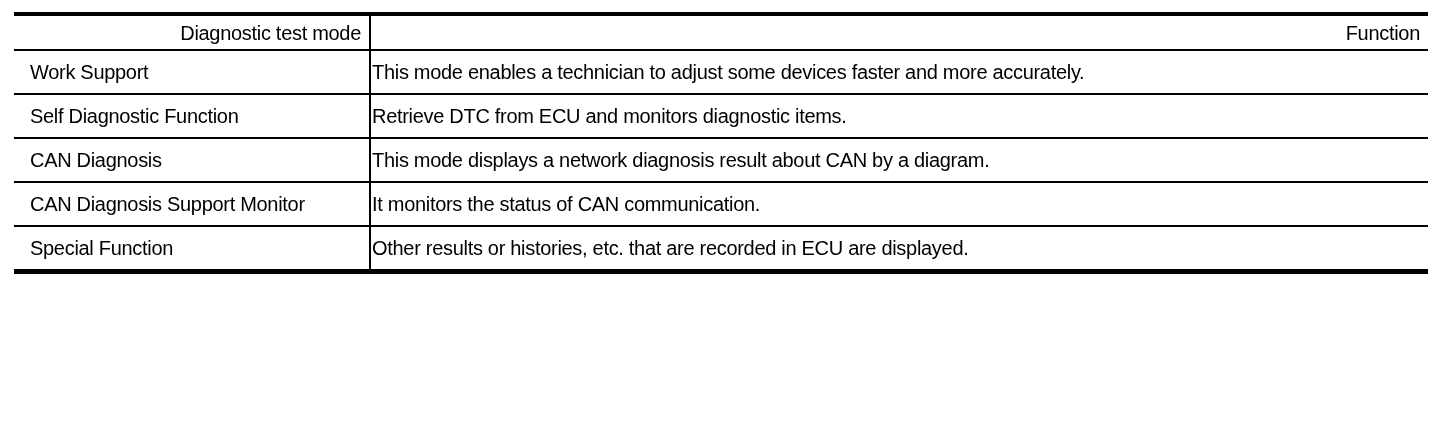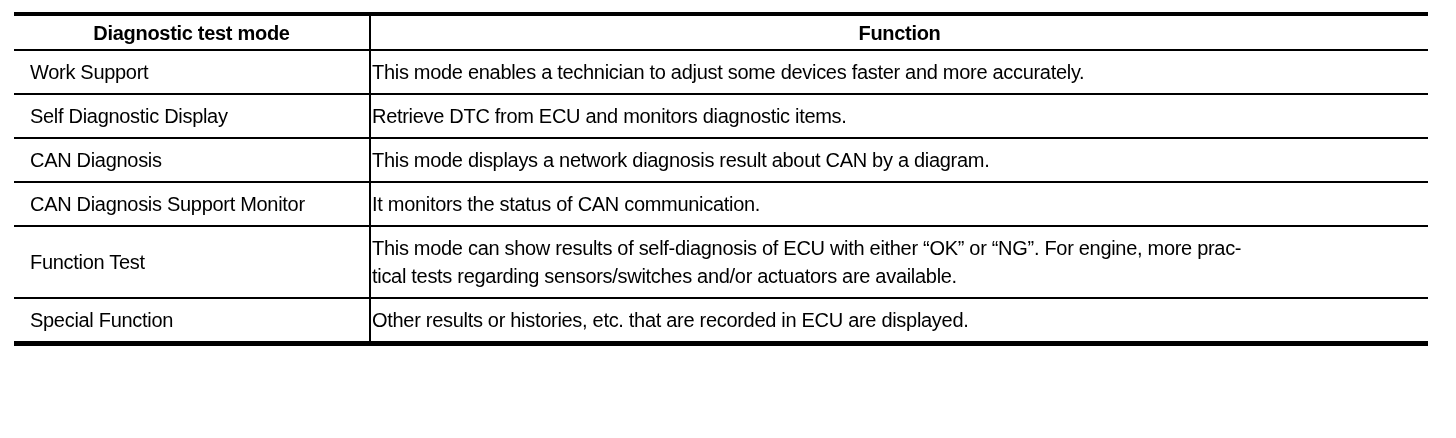--- a/index.html
+++ b/index.html
@@ -31,22 +31,22 @@
     vertical-align: middle;
     color: #000000;
     overflow: hidden;
   }
   
   .diag-table .func-head,
   .diag-table .function-cell {
     border-left: 2px solid #000000;
   }
   .diag-table thead th {
-    font-weight: bold;
-    text-align: center;
+    font-weight: normal;
+    text-align: right;
     height: 36px;
     padding: 2px 8px;
     line-height: 24px;
   }
   .diag-table tbody td {
     padding: 7px 12px 7px 16px;
     line-height: 28px;
   }
   .diag-table tbody td.function-cell {
     padding-left: 1px;
@@ -68,34 +68,29 @@
       <th class="mode-head">Diagnostic test mode</th>
       <th class="func-head">Function</th>
     </tr>
   </thead>
   <tbody id="table-body">
       <tr>
         <td class="mode-cell">Work Support</td>
         <td class="function-cell">This mode enables a technician to adjust some devices faster and more accurately.</td>
       </tr>
       <tr>
-        <td class="mode-cell">Self Diagnostic Display</td>
+        <td class="mode-cell">Self Diagnostic Function</td>
         <td class="function-cell">Retrieve DTC from ECU and monitors diagnostic items.</td>
       </tr>
       <tr>
         <td class="mode-cell">CAN Diagnosis</td>
         <td class="function-cell">This mode displays a network diagnosis result about CAN by a diagram.</td>
       </tr>
       <tr>
         <td class="mode-cell">CAN Diagnosis Support Monitor</td>
         <td class="function-cell">It monitors the status of CAN communication.</td>
       </tr>
       <tr>
-        <td class="mode-cell">Function Test</td>
-        <td class="function-cell">This mode can show results of self-diagnosis of ECU with either “OK” or “NG”. For engine, more prac-
-tical tests regarding sensors/switches and/or actuators are available.</td>
-      </tr>
-      <tr>
         <td class="mode-cell">Special Function</td>
         <td class="function-cell">Other results or histories, etc. that are recorded in ECU are displayed.</td>
       </tr>
     </tbody>
 </table>
 
 </body></html>

